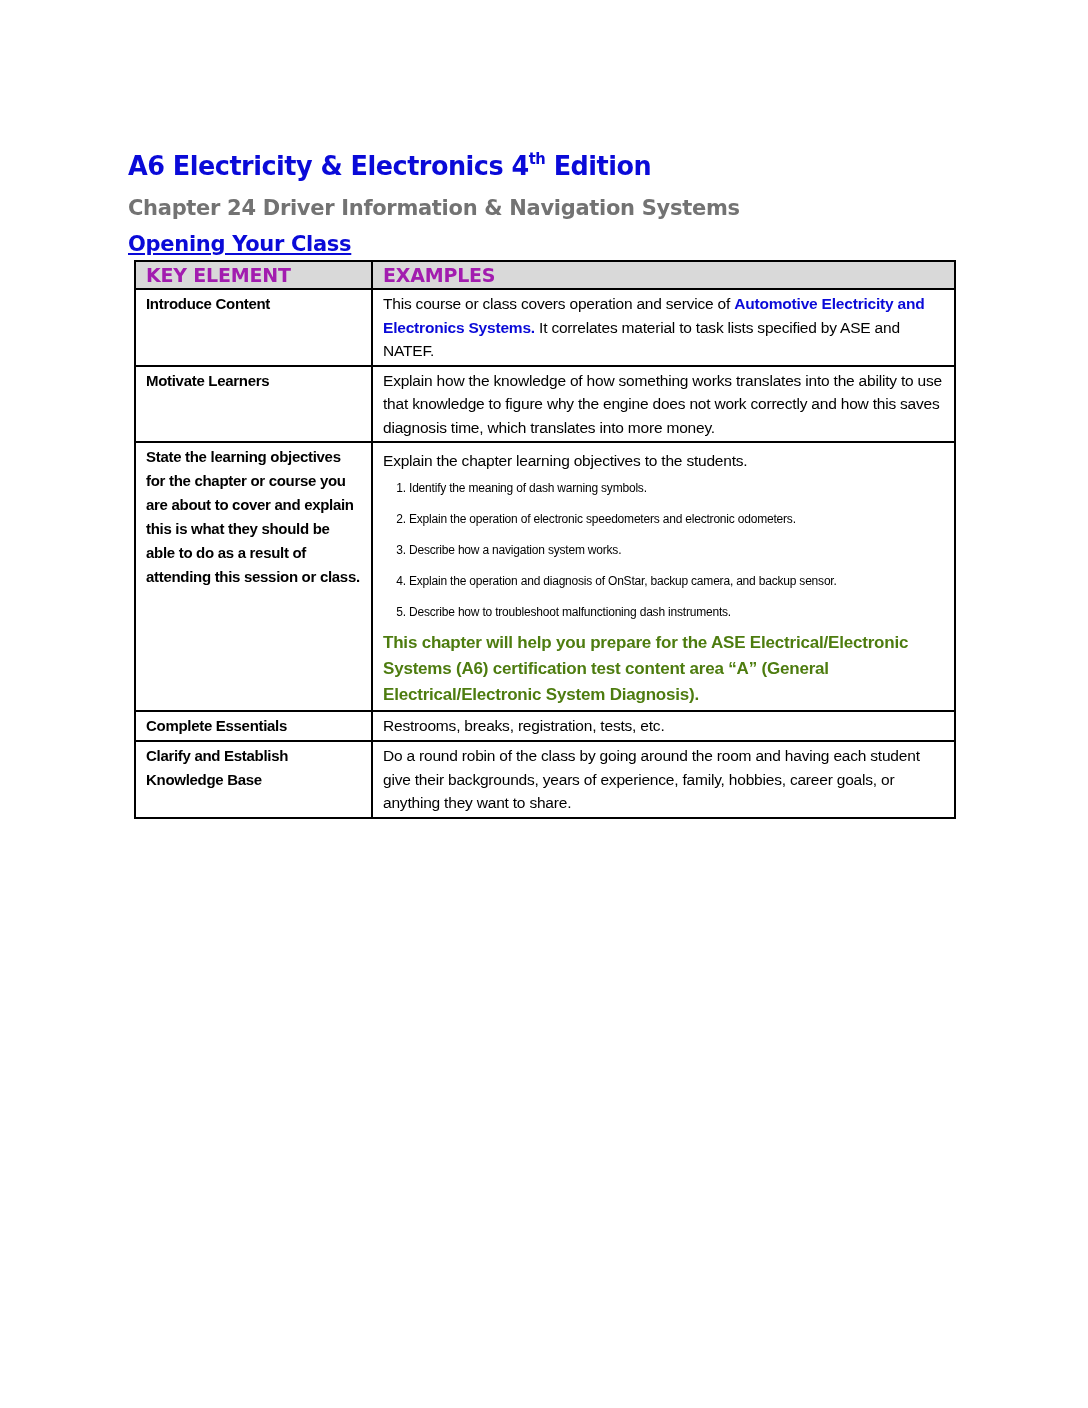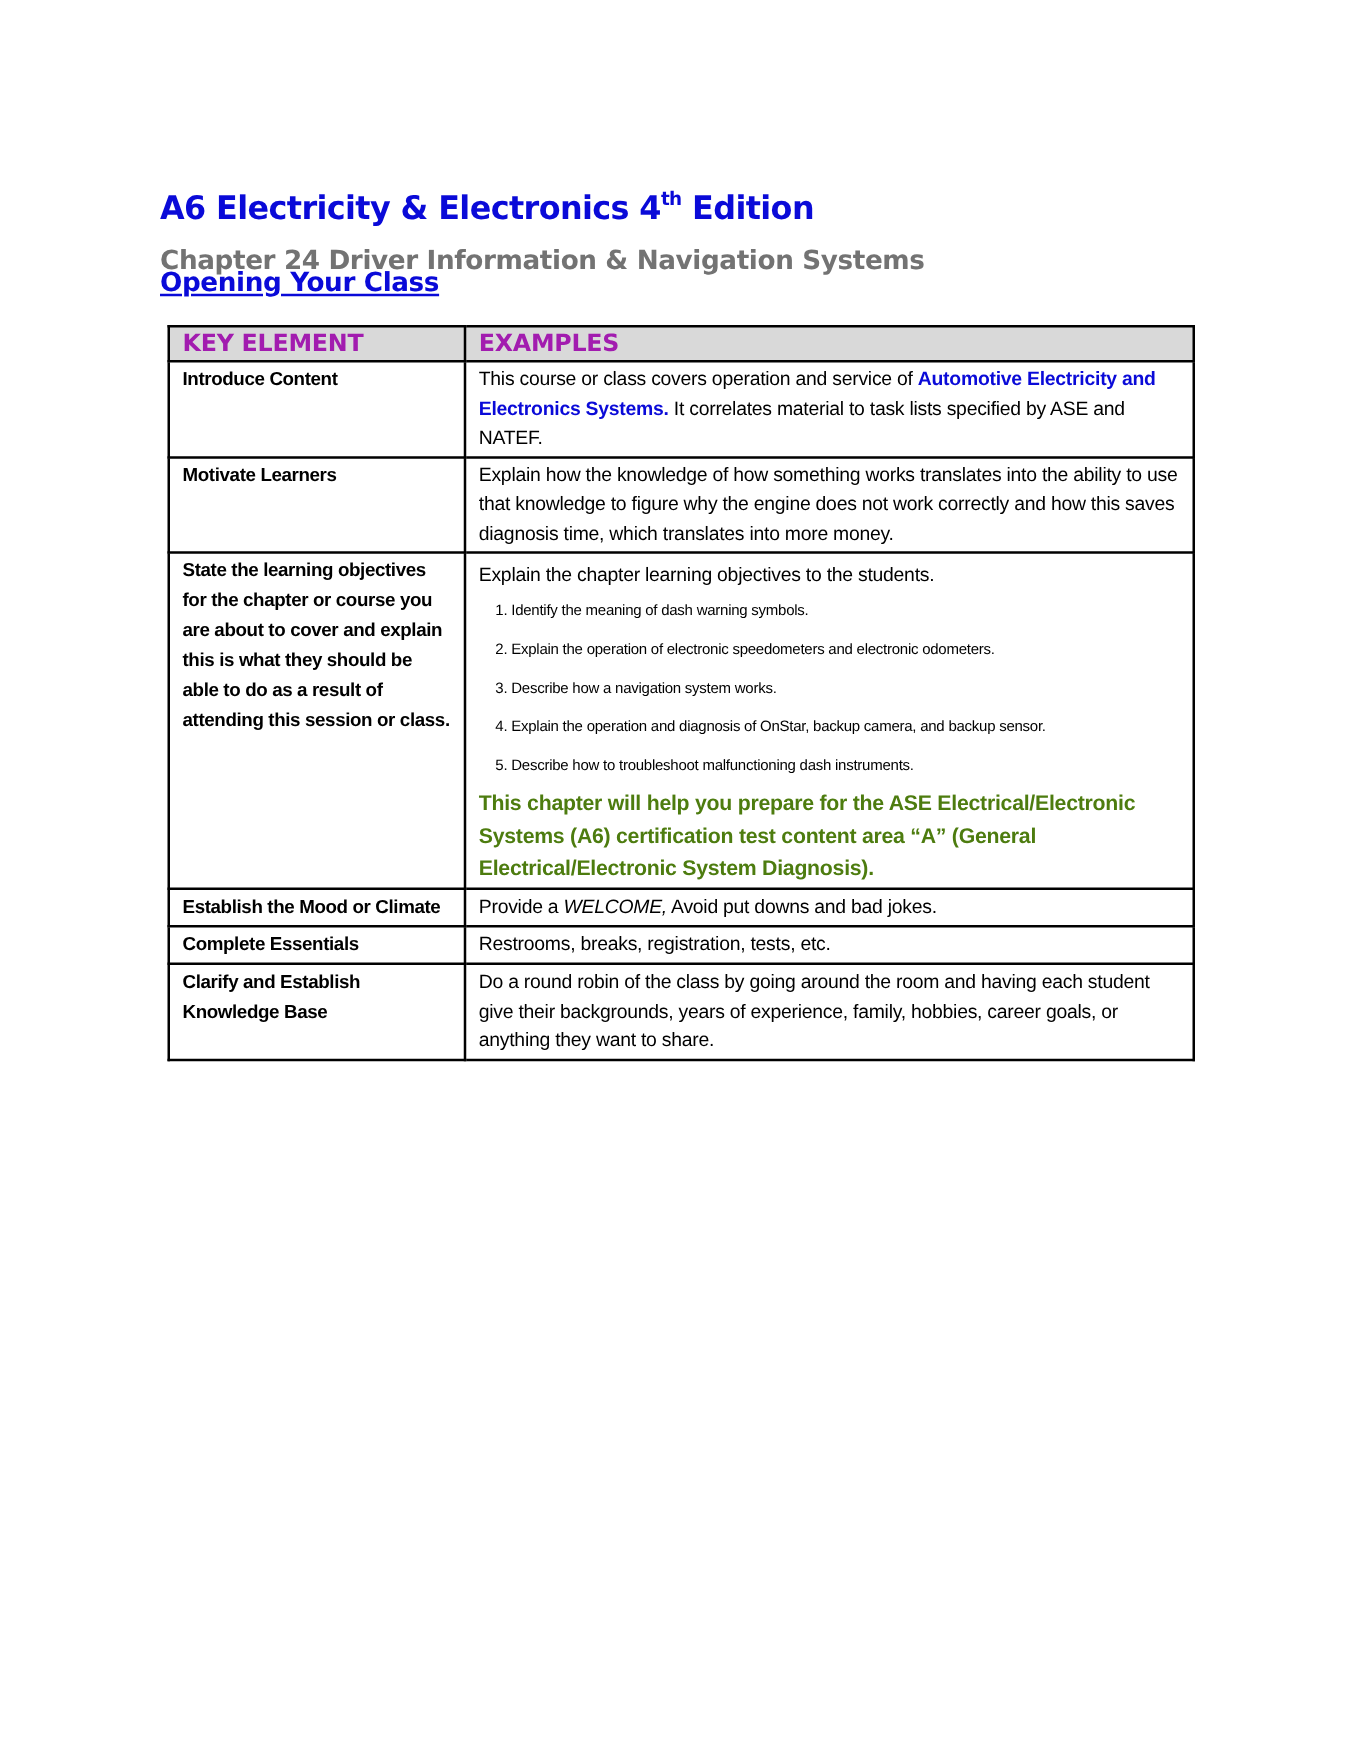--- a/index.html
+++ b/index.html
@@ -9,21 +9,21 @@
     position: absolute; left: 128px; top: 150px;
     font-family: "DejaVu Sans", sans-serif; font-weight: bold; font-size: 26px;
     color: #0a0ad8; letter-spacing: -0.5px; white-space: nowrap; transform: scaleX(0.98); transform-origin: left;
   }
   .title sup { font-size: 15px; vertical-align: 11px; }
   .chapter {
     position: absolute; left: 128px; top: 196px;
     font-weight: bold; font-size: 21px; color: #737373; white-space: nowrap; letter-spacing: -0.3px;
   }
   .opening {
-    position: absolute; left: 128px; top: 214px;
+    position: absolute; left: 128px; top: 232px;
     font-weight: bold; font-size: 21px; color: #0a0ad8; text-decoration: underline; white-space: nowrap; letter-spacing: -0.3px;
   }
   table.main {
     position: absolute; left: 134px; top: 260px; width: 820px;
     border-collapse: collapse; table-layout: fixed;
     font-family: "Liberation Sans", sans-serif;
   }
   table.main td, table.main th {
     border: 2px solid #000; vertical-align: top; padding: 2px 9px 2px 10px; text-align: left;
   }
@@ -78,24 +78,20 @@
             <li>Identify the meaning of dash warning symbols.</li>
             <li>Explain the operation of electronic speedometers and electronic odometers.</li>
             <li>Describe how a navigation system works.</li>
             <li>Explain the operation and diagnosis of OnStar, backup camera, and backup sensor.</li>
             <li>Describe how to troubleshoot malfunctioning dash instruments.</li>
           </ol>
           <div class="note">This chapter will help you prepare for the ASE Electrical/Electronic Systems (A6) certification test content area “A” (General Electrical/Electronic System Diagnosis).</div>
         </td>
       </tr>
       <tr>
-        <td class="key">Establish the Mood or Climate</td>
-        <td class="ex"><span>Provide a </span><em>WELCOME,</em><span> Avoid put downs and bad jokes.</span></td>
-      </tr>
-      <tr>
         <td class="key">Complete Essentials</td>
         <td class="ex">Restrooms, breaks, registration, tests, etc.</td>
       </tr>
       <tr>
         <td class="key">Clarify and Establish Knowledge Base</td>
         <td class="ex">Do a round robin of the class by going around the room and having each student give their backgrounds, years of experience, family, hobbies, career goals, or anything they want to share.</td>
       </tr>
     </tbody>
   </table>
 </div>

